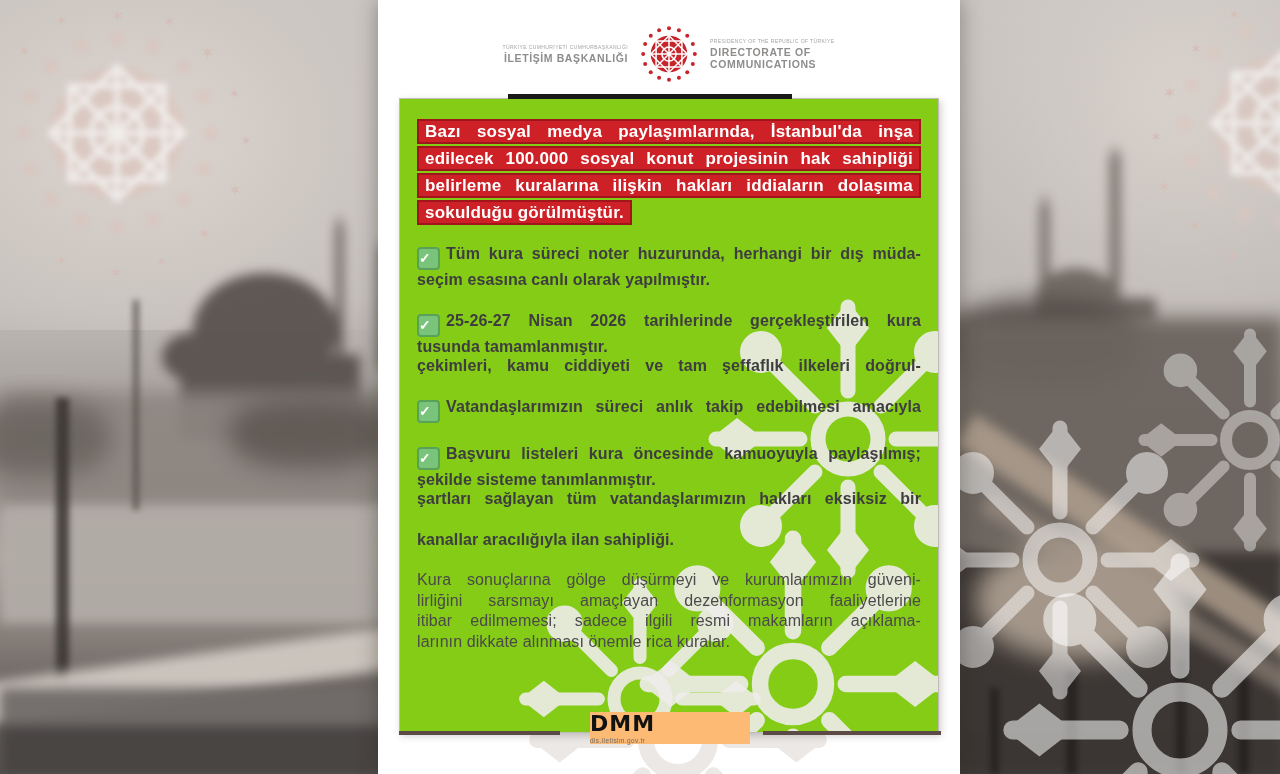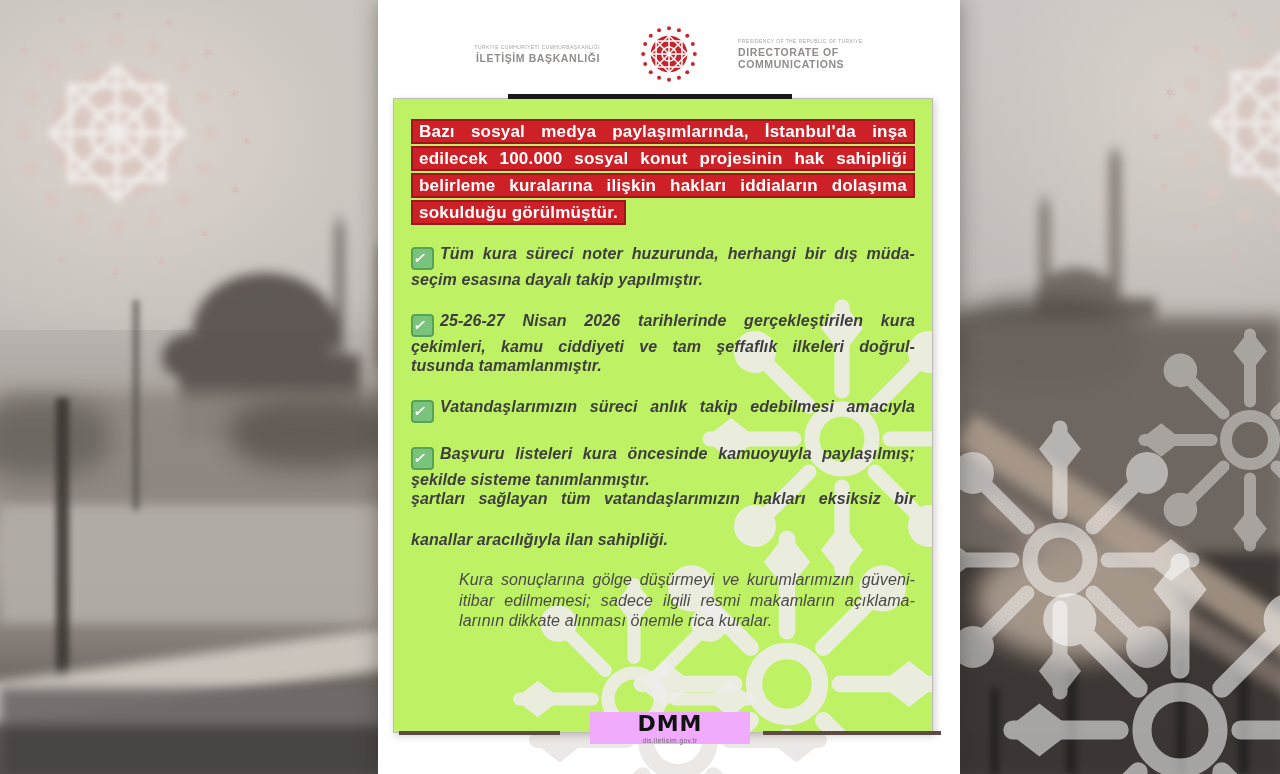--- a/index.html
+++ b/index.html
@@ -36,57 +36,57 @@
   .pole-r{background:#242120;opacity:.9;}
   .orn-white{position:absolute;color:#ffffff;opacity:.5;}
   .card-watermark{position:absolute;color:#efedeb;opacity:.9;}
 
   
   .strip{position:absolute;left:378px;top:0;width:582px;height:774px;background:#ffffff;
          box-shadow:0 0 20px rgba(40,35,30,.4);}
 
   
   .header{position:relative;height:96px;display:flex;align-items:center;justify-content:center;
-          padding-top:12px;box-sizing:border-box;z-index:2;gap:28px;}
+          padding-top:12px;box-sizing:border-box;z-index:2;}
   .org{color:#8f8d8c;}
   .org-left{text-align:right;margin-right:11px;width:170px;}
   .org-right{text-align:left;margin-left:11px;width:170px;}
   .org-small{font-size:5px;letter-spacing:.4px;color:#a7a4a2;margin-bottom:2px;}
   .org-main{font-size:10.5px;font-weight:700;letter-spacing:.6px;line-height:12px;}
   .seal{width:60px;height:60px;color:#c6252b;flex:0 0 auto;}
 
   
-  .card{position:absolute;left:15px;top:98px;width:540px;height:635px;box-sizing:border-box;
-        background:#bef264;border:1px solid #bfbbb8;box-shadow:2px 3px 7px rgba(70,60,55,.25);
+  .card{position:absolute;left:21px;top:98px;width:540px;height:635px;box-sizing:border-box;
+        background:#84cc16;border:1px solid #bfbbb8;box-shadow:2px 3px 7px rgba(70,60,55,.25);
         padding:20px 17px 0;z-index:1;overflow:hidden;}
   .card-content{position:relative;z-index:1;}
   .topbar{position:absolute;left:130px;top:94px;width:284px;height:5px;background:#191919;z-index:4;}
   .bline{position:absolute;top:731px;height:4px;background:#5c4a46;z-index:2;}
   .bline-left{left:21px;width:161px;}
   .bline-right{left:385px;width:178px;}
 
   
   .headline{margin-bottom:17px;}
   .hl-line{background:#ce2127;border:2px solid #9e151b;color:#fff;font-weight:700;
            font-size:17px;line-height:19px;padding:1px 6px;margin-bottom:2px;letter-spacing:.2px;}
   .hl-line.stretch{display:block;text-align:justify;text-align-last:justify;}
   .hl-line.last{display:inline-block;}
 
   
   .para{margin-bottom:21px;}
-  .pline{font-size:16px;line-height:19.5px;font-weight:700;color:#3e3d3f;letter-spacing:.1px;font-style:italic;}
+  .pline{font-size:16px;line-height:19.5px;font-weight:700;color:#3e3d3f;letter-spacing:.1px;}
   .pline.just{text-align:justify;text-align-last:justify;}
-  .closing{margin-top:5px;margin-left:48px;}
+  .closing{margin-top:5px;}
   .closing .pline{font-weight:400;color:#4b494a;line-height:20.5px;}
   .check{display:inline-block;width:19px;height:19px;background:#79c47a;border:2px solid #57a258;
          border-radius:4px;color:#fff;font-weight:700;font-size:14px;line-height:18px;
          text-align:center;vertical-align:-4px;margin-right:6px;}
 
   
-  .dmm{position:absolute;left:212px;top:712px;width:160px;text-align:center;background:#f0abfc;z-index:3;}
+  .dmm{position:absolute;left:212px;top:712px;width:160px;background:#fdba74;z-index:3;}
   .dmm-logo{font-family:"DejaVu Sans",sans-serif;font-weight:800;font-size:22px;letter-spacing:1px;
             color:#121212;line-height:24px;}
   .dmm-url{font-size:6.5px;color:#6b6968;letter-spacing:.4px;margin-top:1px;}
 </style>
 </head>
 <body>
 
 <svg width="0" height="0" style="position:absolute" aria-hidden="true">
   <symbol id="seal" viewBox="-36 -36 72 72">
     <g fill="currentColor">
@@ -249,40 +249,41 @@
         </svg>
       <svg class="card-watermark" style="left:110px;top:470px;width:260px;height:260px">
           <use href="#orn"></use>
         </svg>
 
       <div class="card-content">
         <div class="headline"><div class="hl-line stretch">Bazı sosyal medya paylaşımlarında, İstanbul'da inşa</div><div class="hl-line stretch">edilecek 100.000 sosyal konut projesinin hak sahipliği</div><div class="hl-line stretch">belirleme kuralarına ilişkin hakları iddiaların dolaşıma</div><div class="hl-line last">sokulduğu görülmüştür.</div></div>
         <div>
             <div class="para">
               <div class="pline just"><span class="check">✓</span>Tüm kura süreci noter huzurunda, herhangi bir dış müda-</div>
-              <div class="pline">seçim esasına dayalı takip yapılmıştır.</div>
+              <div class="pline">seçim esasına canlı olarak yapılmıştır.</div>
             </div>
             <div class="para">
               <div class="pline just"><span class="check">✓</span>25-26-27 Nisan 2026 tarihlerinde gerçekleştirilen kura</div>
+              <div class="pline">tusunda tamamlanmıştır.</div>
               <div class="pline just">çekimleri, kamu ciddiyeti ve tam şeffaflık ilkeleri doğrul-</div>
-              <div class="pline">tusunda tamamlanmıştır.</div>
             </div>
             <div class="para">
               <div class="pline just"><span class="check">✓</span>Vatandaşlarımızın süreci anlık takip edebilmesi amacıyla</div>
             </div>
             <div class="para">
               <div class="pline just"><span class="check">✓</span>Başvuru listeleri kura öncesinde kamuoyuyla paylaşılmış;</div>
               <div class="pline">şekilde sisteme tanımlanmıştır.</div>
               <div class="pline just">şartları sağlayan tüm vatandaşlarımızın hakları eksiksiz bir</div>
             </div>
             <div class="para">
               <div class="pline">kanallar aracılığıyla ilan sahipliği.</div>
             </div>
             <div class="para closing">
               <div class="pline just">Kura sonuçlarına gölge düşürmeyi ve kurumlarımızın güveni-</div>
+              <div class="pline just">lirliğini sarsmayı amaçlayan dezenformasyon faaliyetlerine</div>
               <div class="pline just">itibar edilmemesi; sadece ilgili resmi makamların açıklama-</div>
               <div class="pline">larının dikkate alınması önemle rica kuralar.</div>
             </div>
           </div>
       </div>
     </div>
 
     <div class="bline bline-left"></div>
     <div class="bline bline-right"></div>
 

